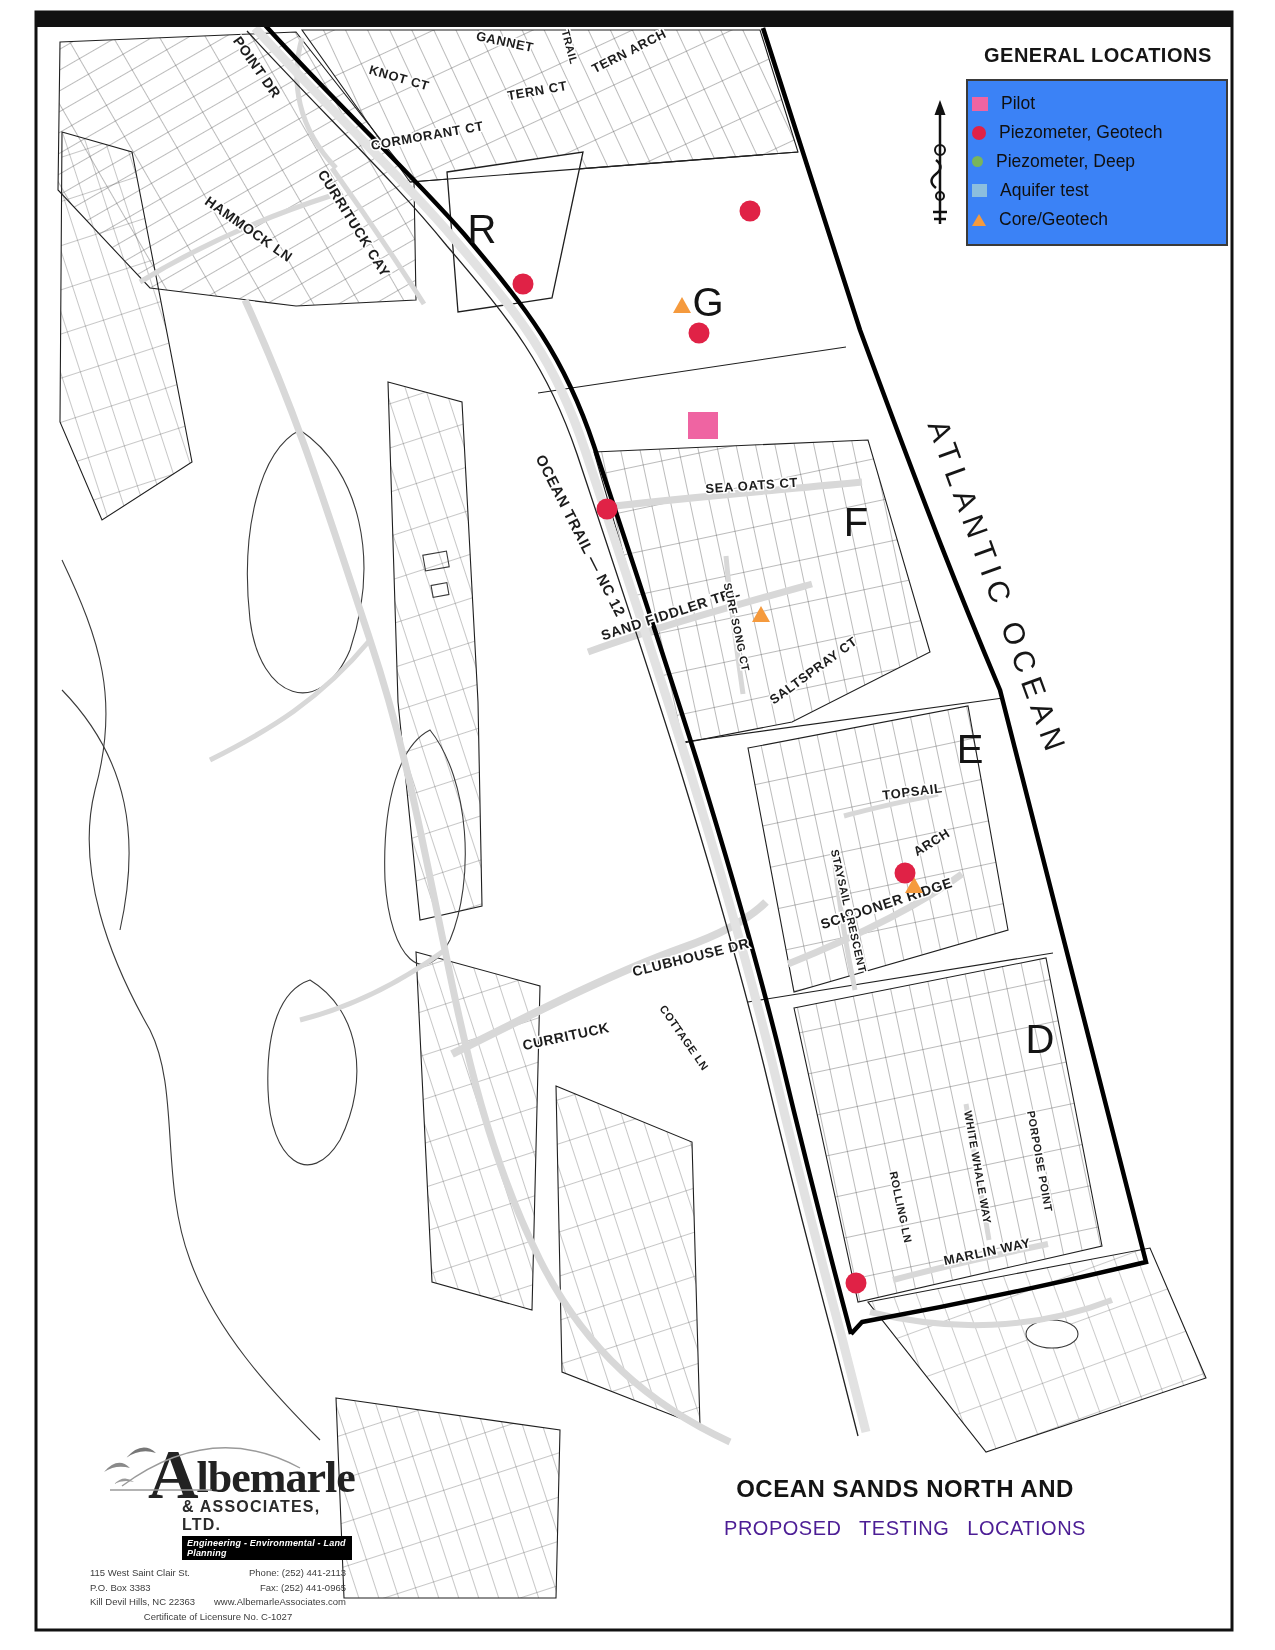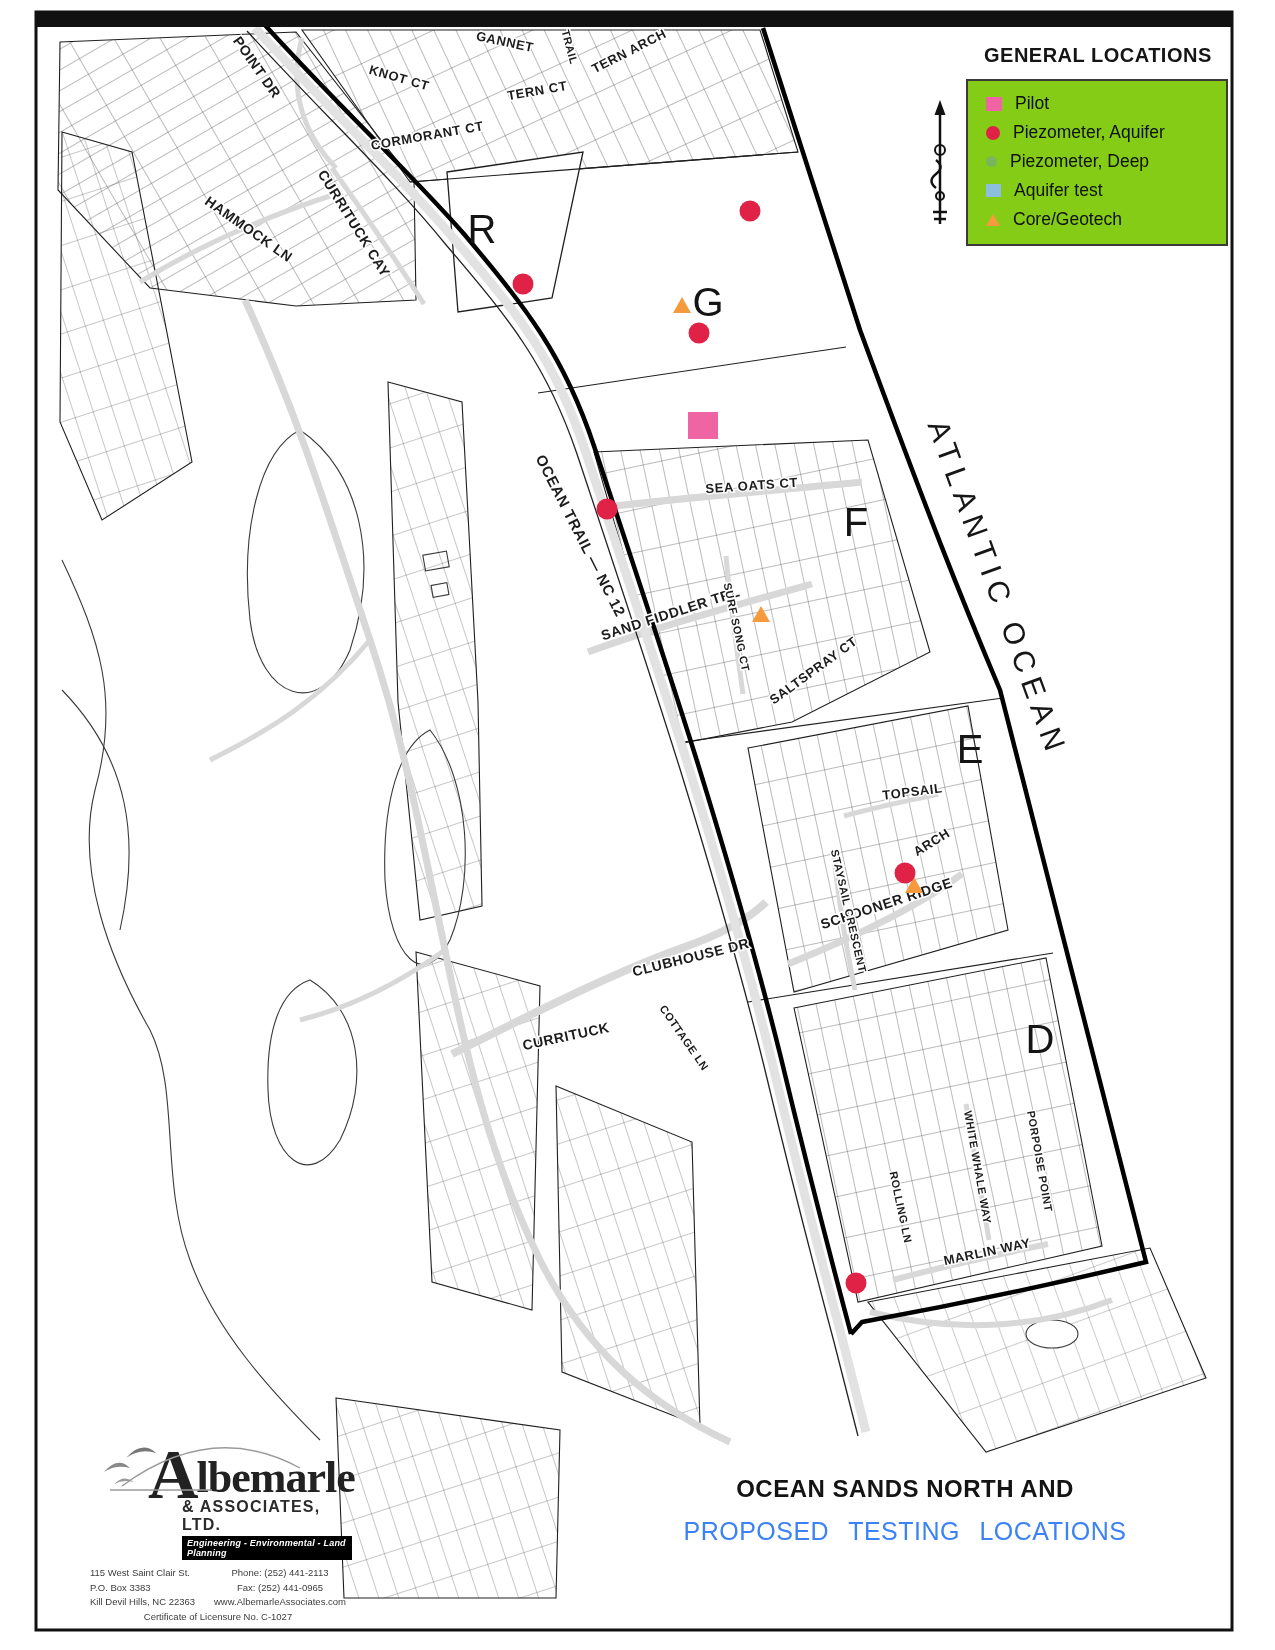--- a/index.html
+++ b/index.html
@@ -6,33 +6,33 @@
   #page{position:relative;width:1275px;height:1650px;background:#ffffff;overflow:hidden;
         font-family:"Liberation Sans",sans-serif;color:#111;}
   svg text{font-family:"Liberation Sans",sans-serif;}
   .street{fill:#1c1c1c;font-weight:700;letter-spacing:.6px;text-anchor:middle;
           paint-order:stroke;stroke:#ffffff;stroke-width:3px;}
   .section{fill:#141414;font-size:40px;font-weight:400;text-anchor:middle;}
   .ocean{fill:#161616;letter-spacing:7px;font-weight:500;text-anchor:middle;}
   
   .legend{position:absolute;left:966px;top:44px;width:262px;}
   .legend-title{font-size:20px;font-weight:600;letter-spacing:.5px;color:#151515;margin:0 0 12px 18px;}
-  .legend-box{border:2px solid #3a3a3a;background:#84cc16;padding:12px 14px 14px 18px;
+  .legend-box{border:2px solid #3a3a3a;background:#3b82f6;padding:12px 14px 14px 4px;
               display:flex;flex-direction:column;gap:8px;}
   .legend-row{display:flex;align-items:center;gap:13px;height:21px;}
   .legend-label{font-size:17.5px;color:#101010;}
   .swatch{display:inline-block;flex:0 0 auto;}
   .swatch.square{width:16px;height:14px;}
   .swatch.circle{border-radius:50%;}
   .swatch.triangle{width:0;height:0;background:none!important;
     border-left:7px solid transparent;border-right:7px solid transparent;border-bottom:12px solid #f59a3d;}
   
   .titles{position:absolute;left:640px;top:1474px;width:530px;text-align:center;}
   .title-line{font-size:24px;font-weight:700;color:#141414;letter-spacing:.5px;line-height:1.25;}
-  .subtitle{font-size:25px;font-weight:500;color:#3b82f6;word-spacing:12px;margin-top:13px;letter-spacing:.5px;}
+  .subtitle{font-size:20px;font-weight:500;color:#4c1d95;word-spacing:12px;margin-top:13px;letter-spacing:.5px;}
   
   .logo{position:absolute;left:90px;top:1416px;width:262px;color:#2e2e2e;}
   .logo-art{position:absolute;left:2px;top:12px;}
   .logo-name{margin-left:58px;margin-top:34px;font-family:"Liberation Serif",serif;
              font-weight:700;color:#222;display:flex;align-items:flex-start;line-height:1;}
   .logo-initial{font-size:70px;line-height:.72;letter-spacing:-2px;}
   .logo-rest{font-size:44px;letter-spacing:-1px;margin-top:6px;}
   .logo-assoc{margin-left:92px;font-size:16px;font-weight:700;letter-spacing:1.2px;color:#2b2b2b;margin-top:-2px;}
   .logo-banner{margin-left:92px;display:inline-block;background:#000000;color:#fff;
                font-size:9px;font-weight:700;font-style:italic;padding:2px 5px;margin-top:2px;letter-spacing:.2px;}
@@ -195,21 +195,21 @@
   
   <div class="legend">
     <div class="legend-title">GENERAL LOCATIONS</div>
     <div class="legend-box" id="legend-items">
         <div class="legend-row">
           <span class="swatch square" style="background: rgb(239, 100, 162); width: 16px; height: 14px;"></span>
           <span class="legend-label">Pilot</span>
         </div>
         <div class="legend-row">
           <span class="swatch circle" style="background: rgb(224, 34, 70); width: 14px; height: 14px;"></span>
-          <span class="legend-label">Piezometer, Aquifer</span>
+          <span class="legend-label">Piezometer, Geotech</span>
         </div>
         <div class="legend-row">
           <span class="swatch circle" style="background: rgb(121, 181, 92); width: 11px; height: 11px;"></span>
           <span class="legend-label">Piezometer, Deep</span>
         </div>
         <div class="legend-row">
           <span class="swatch square" style="background: rgb(140, 190, 222); width: 15px; height: 13px;"></span>
           <span class="legend-label">Aquifer test</span>
         </div>
         <div class="legend-row">
@@ -238,21 +238,21 @@
         <span class="logo-rest">lbemarle</span>
     </div>
     <div class="logo-assoc">&amp; ASSOCIATES, LTD.</div>
     <div class="logo-banner">Engineering - Environmental - Land Planning</div>
     <div class="logo-address">
       <div class="col">
         <div>115 West Saint Clair St.</div>
         <div>P.O. Box 3383</div>
         <div>Kill Devil Hills, NC 22363</div>
       </div>
-      <div class="col" style="text-align:center">
+      <div class="col" style="text-align:right">
         <div>Phone: (252) 441-2113</div>
         <div>Fax:   (252) 441-0965</div>
         <div>www.AlbemarleAssociates.com</div>
       </div>
     </div>
     <div class="logo-cert">Certificate of Licensure No. C-1027</div>
   </div>
 
 </div>
 

